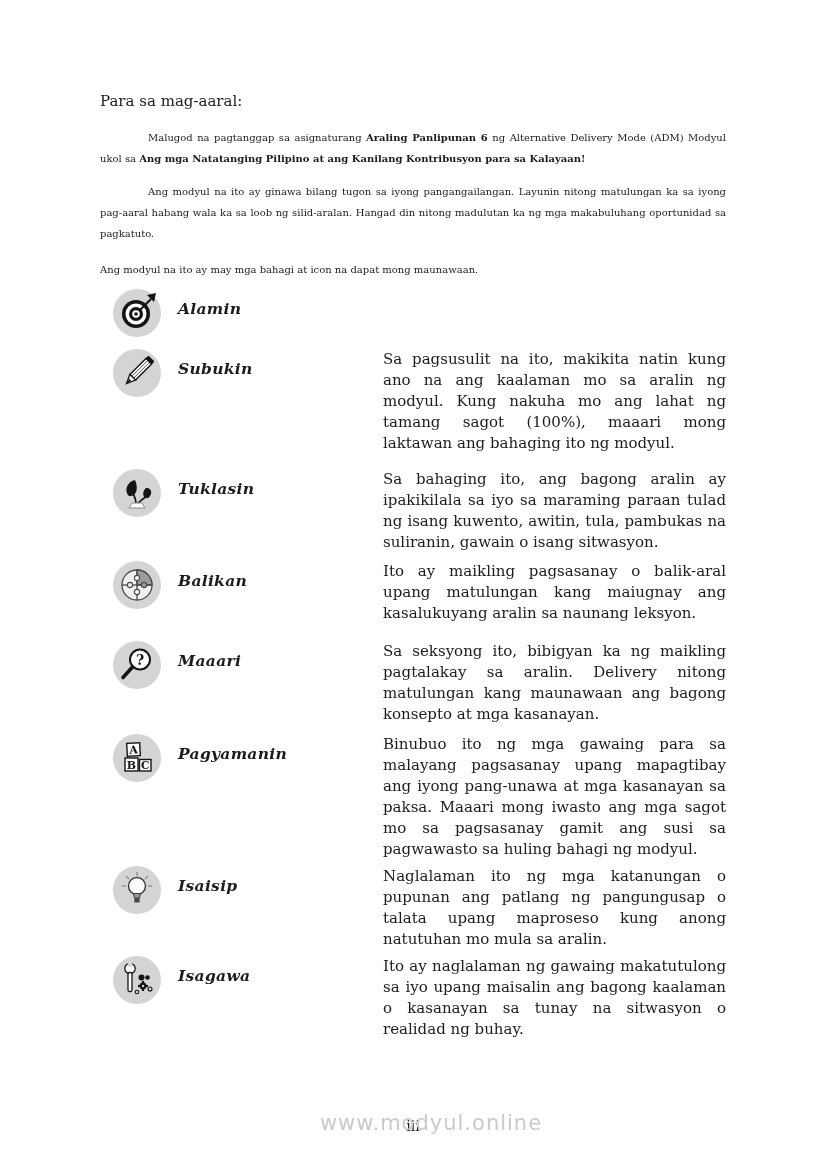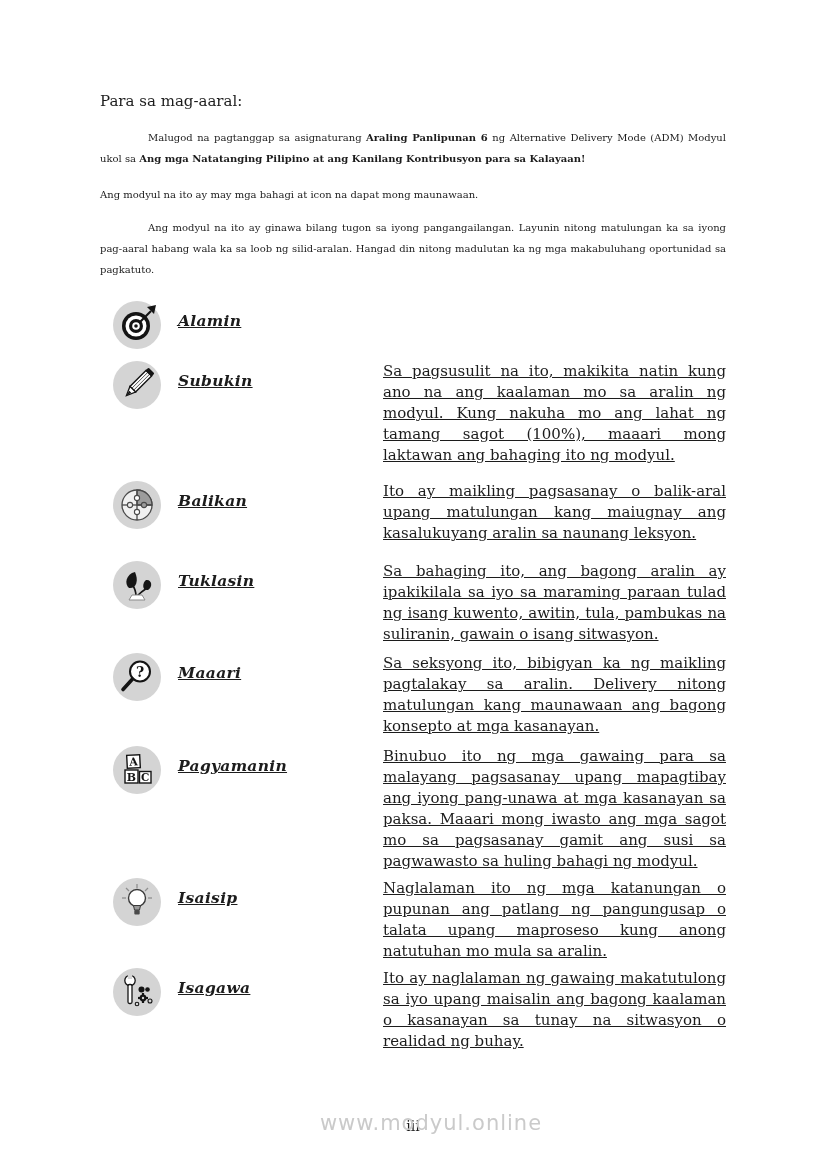--- a/index.html
+++ b/index.html
@@ -6,21 +6,21 @@
   .page {
     position:relative; width:826px; height:1169px; background:#ffffff;
     font-family:"DejaVu Serif","Liberation Serif",serif; color:#1c1c1c; overflow:hidden;
   }
   .content {position:absolute; left:100px; top:91px; width:626px;}
   .heading {font-size:15px; line-height:20px;}
   .body-par {font-size:10px; line-height:21px; text-align:justify; margin:0;}
   .p1 {margin-top:16px; text-indent:48px;}
   .p2 {margin-top:12px; text-indent:48px;}
   .p3 {margin-top:15px; text-align:left;}
-  .rows {margin-top:19px;text-decoration:underline;}
+  .rows {margin-top:7px;}
   .row {display:flex; align-items:flex-start;}
   .icon-cell {flex:0 0 78px; padding-top:2px;}
   .icon-circle {
     width:48px; height:48px; border-radius:50%; background:#d4d4d4;
     display:flex; align-items:center; justify-content:center; margin-left:13px;
   }
   .label-cell {
     flex:0 0 205px; font-size:15.5px; font-weight:bold; font-style:italic;
     padding-top:12px; letter-spacing:0.3px;
   }
@@ -38,23 +38,23 @@
 </head>
 <body>
 
 <div class="page">
   <div class="content">
 
     <div class="heading">Para sa mag-aaral:</div>
 
     <p class="body-par p1"><span>Malugod na pagtanggap sa asignaturang </span><b>Araling Panlipunan 6</b><span> ng Alternative Delivery Mode (ADM) Modyul ukol sa </span><b>Ang mga Natatanging Pilipino at ang Kanilang Kontribusyon para sa Kalayaan!</b></p>
 
+    <p class="body-par p2">Ang modyul na ito ay ginawa bilang tugon sa iyong pangangailangan. Layunin nitong matulungan ka sa iyong pag-aaral habang wala ka sa loob ng silid-aralan. Hangad din nitong madulutan ka ng mga makabuluhang oportunidad sa pagkatuto.</p>
+
     <p class="body-par p3">Ang modyul na ito ay may mga bahagi at icon na dapat mong maunawaan.</p>
-
-    <p class="body-par p2">Ang modyul na ito ay ginawa bilang tugon sa iyong pangangailangan. Layunin nitong matulungan ka sa iyong pag-aaral habang wala ka sa loob ng silid-aralan. Hangad din nitong madulutan ka ng mga makabuluhang oportunidad sa pagkatuto.</p>
 
     <div class="rows">
 
       <div class="row mb10">
         <div class="icon-cell">
           <div class="icon-circle">
             <svg width="44" height="44" viewBox="0 0 44 44">
               <circle cx="21" cy="23" r="14" fill="#141414"></circle>
               <circle cx="21" cy="23" r="10.5" fill="#ffffff"></circle>
               <circle cx="21" cy="23" r="7" fill="#141414"></circle>
@@ -78,55 +78,55 @@
                 <line x1="23.3" y1="5" x2="23.3" y2="28" stroke="#141414" stroke-width="0.7"></line>
                 <path d="M18,28 L26,28 L22,37 Z" fill="#ffffff" stroke="#141414" stroke-width="1.3"></path>
                 <path d="M20.6,31.5 L23.4,31.5 L22,37 Z" fill="#141414"></path>
                 <rect x="17.8" y="1.5" width="8.4" height="4.5" rx="1" fill="#141414"></rect>
               </g>
             </svg>
           </div>
         </div>
         <div class="label-cell">Subukin</div>
         <div class="desc-cell">Sa pagsusulit na ito, makikita natin kung ano na ang kaalaman mo sa aralin ng modyul. Kung nakuha mo ang lahat ng tamang sagot (100%), maaari mong laktawan ang bahaging ito ng modyul.</div>
+      </div>
+
+      <div class="row mb6">
+        <div class="icon-cell">
+          <div class="icon-circle">
+            <svg width="44" height="44" viewBox="0 0 44 44">
+              <path d="M20,9 C11,11 9,21 14,25 C21,26 24,18 20,9 Z" fill="#151515"></path>
+              <path d="M31,17 C37,16 38,24 33,27 C27,28 27,20 31,17 Z" fill="#151515"></path>
+              <path d="M17,21 Q21,27 21,33" stroke="#151515" stroke-width="1.6" fill="none"></path>
+              <path d="M32,25 Q26,29 22,33" stroke="#151515" stroke-width="1.6" fill="none"></path>
+              <path d="M14,37 L30,37 L27,32 L17,32 Z" fill="#ffffff" stroke="#8a8a8a" stroke-width="1"></path>
+            </svg>
+          </div>
+        </div>
+        <div class="label-cell">Tuklasin</div>
+        <div class="desc-cell">Sa bahaging ito, ang bagong aralin ay ipakikilala sa iyo sa maraming paraan tulad ng isang kuwento, awitin, tula, pambukas na suliranin, gawain o isang sitwasyon.</div>
       </div>
 
       <div class="row mb15">
         <div class="icon-cell">
           <div class="icon-circle">
             <svg width="44" height="44" viewBox="0 0 44 44">
               <circle cx="22" cy="22" r="15" fill="#f0f0f0" stroke="#4a4a4a" stroke-width="1.3"></circle>
               <path d="M22,7 A15,15 0 0 1 37,22 L22,22 Z" fill="#9c9c9c" stroke="#4a4a4a" stroke-width="1.3"></path>
               <line x1="22" y1="7" x2="22" y2="37" stroke="#4a4a4a" stroke-width="1.3"></line>
               <line x1="7" y1="22" x2="37" y2="22" stroke="#4a4a4a" stroke-width="1.3"></line>
               <circle cx="22" cy="15" r="2.6" fill="#ffffff" stroke="#4a4a4a" stroke-width="1.1"></circle>
               <circle cx="29" cy="22" r="2.6" fill="#9c9c9c" stroke="#4a4a4a" stroke-width="1.1"></circle>
               <circle cx="22" cy="29" r="2.6" fill="#ffffff" stroke="#4a4a4a" stroke-width="1.1"></circle>
               <circle cx="15" cy="22" r="2.6" fill="#f0f0f0" stroke="#4a4a4a" stroke-width="1.1"></circle>
             </svg>
           </div>
         </div>
         <div class="label-cell">Balikan</div>
         <div class="desc-cell">Ito ay maikling pagsasanay o balik-aral upang matulungan kang maiugnay ang kasalukuyang aralin sa naunang leksyon.</div>
-      </div>
-
-      <div class="row mb6">
-        <div class="icon-cell">
-          <div class="icon-circle">
-            <svg width="44" height="44" viewBox="0 0 44 44">
-              <path d="M20,9 C11,11 9,21 14,25 C21,26 24,18 20,9 Z" fill="#151515"></path>
-              <path d="M31,17 C37,16 38,24 33,27 C27,28 27,20 31,17 Z" fill="#151515"></path>
-              <path d="M17,21 Q21,27 21,33" stroke="#151515" stroke-width="1.6" fill="none"></path>
-              <path d="M32,25 Q26,29 22,33" stroke="#151515" stroke-width="1.6" fill="none"></path>
-              <path d="M14,37 L30,37 L27,32 L17,32 Z" fill="#ffffff" stroke="#8a8a8a" stroke-width="1"></path>
-            </svg>
-          </div>
-        </div>
-        <div class="label-cell">Tuklasin</div>
-        <div class="desc-cell">Sa bahaging ito, ang bagong aralin ay ipakikilala sa iyo sa maraming paraan tulad ng isang kuwento, awitin, tula, pambukas na suliranin, gawain o isang sitwasyon.</div>
       </div>
 
       <div class="row mb7">
         <div class="icon-cell">
           <div class="icon-circle">
             <svg width="44" height="44" viewBox="0 0 44 44">
               <circle cx="25" cy="16.5" r="10" fill="#ffffff" stroke="#141414" stroke-width="2"></circle>
               <text x="25" y="21.5" font-size="14" font-weight="bold" text-anchor="middle" fill="#141414" font-family="DejaVu Serif, serif">?</text>
               <line x1="17.5" y1="24" x2="8" y2="34.5" stroke="#141414" stroke-width="3.6" stroke-linecap="round"></line>
             </svg>

